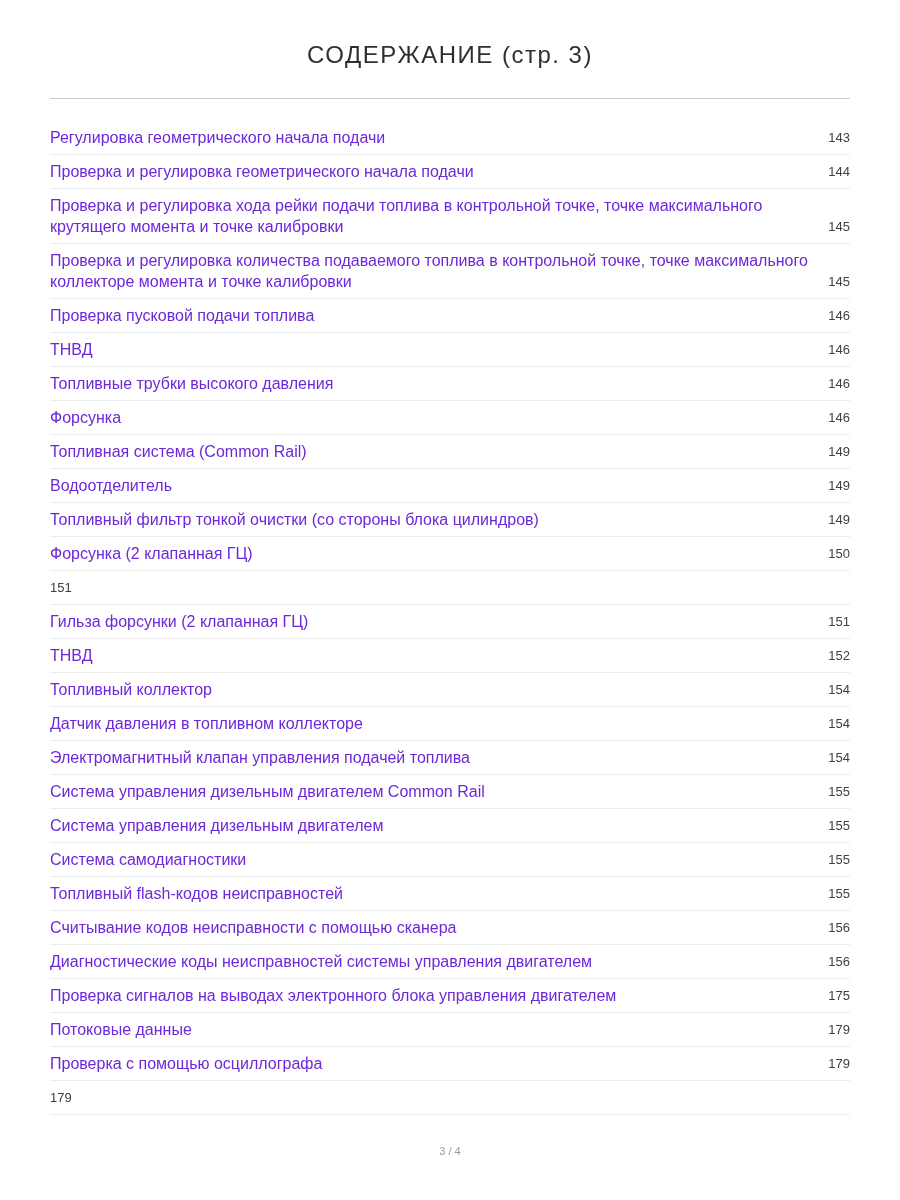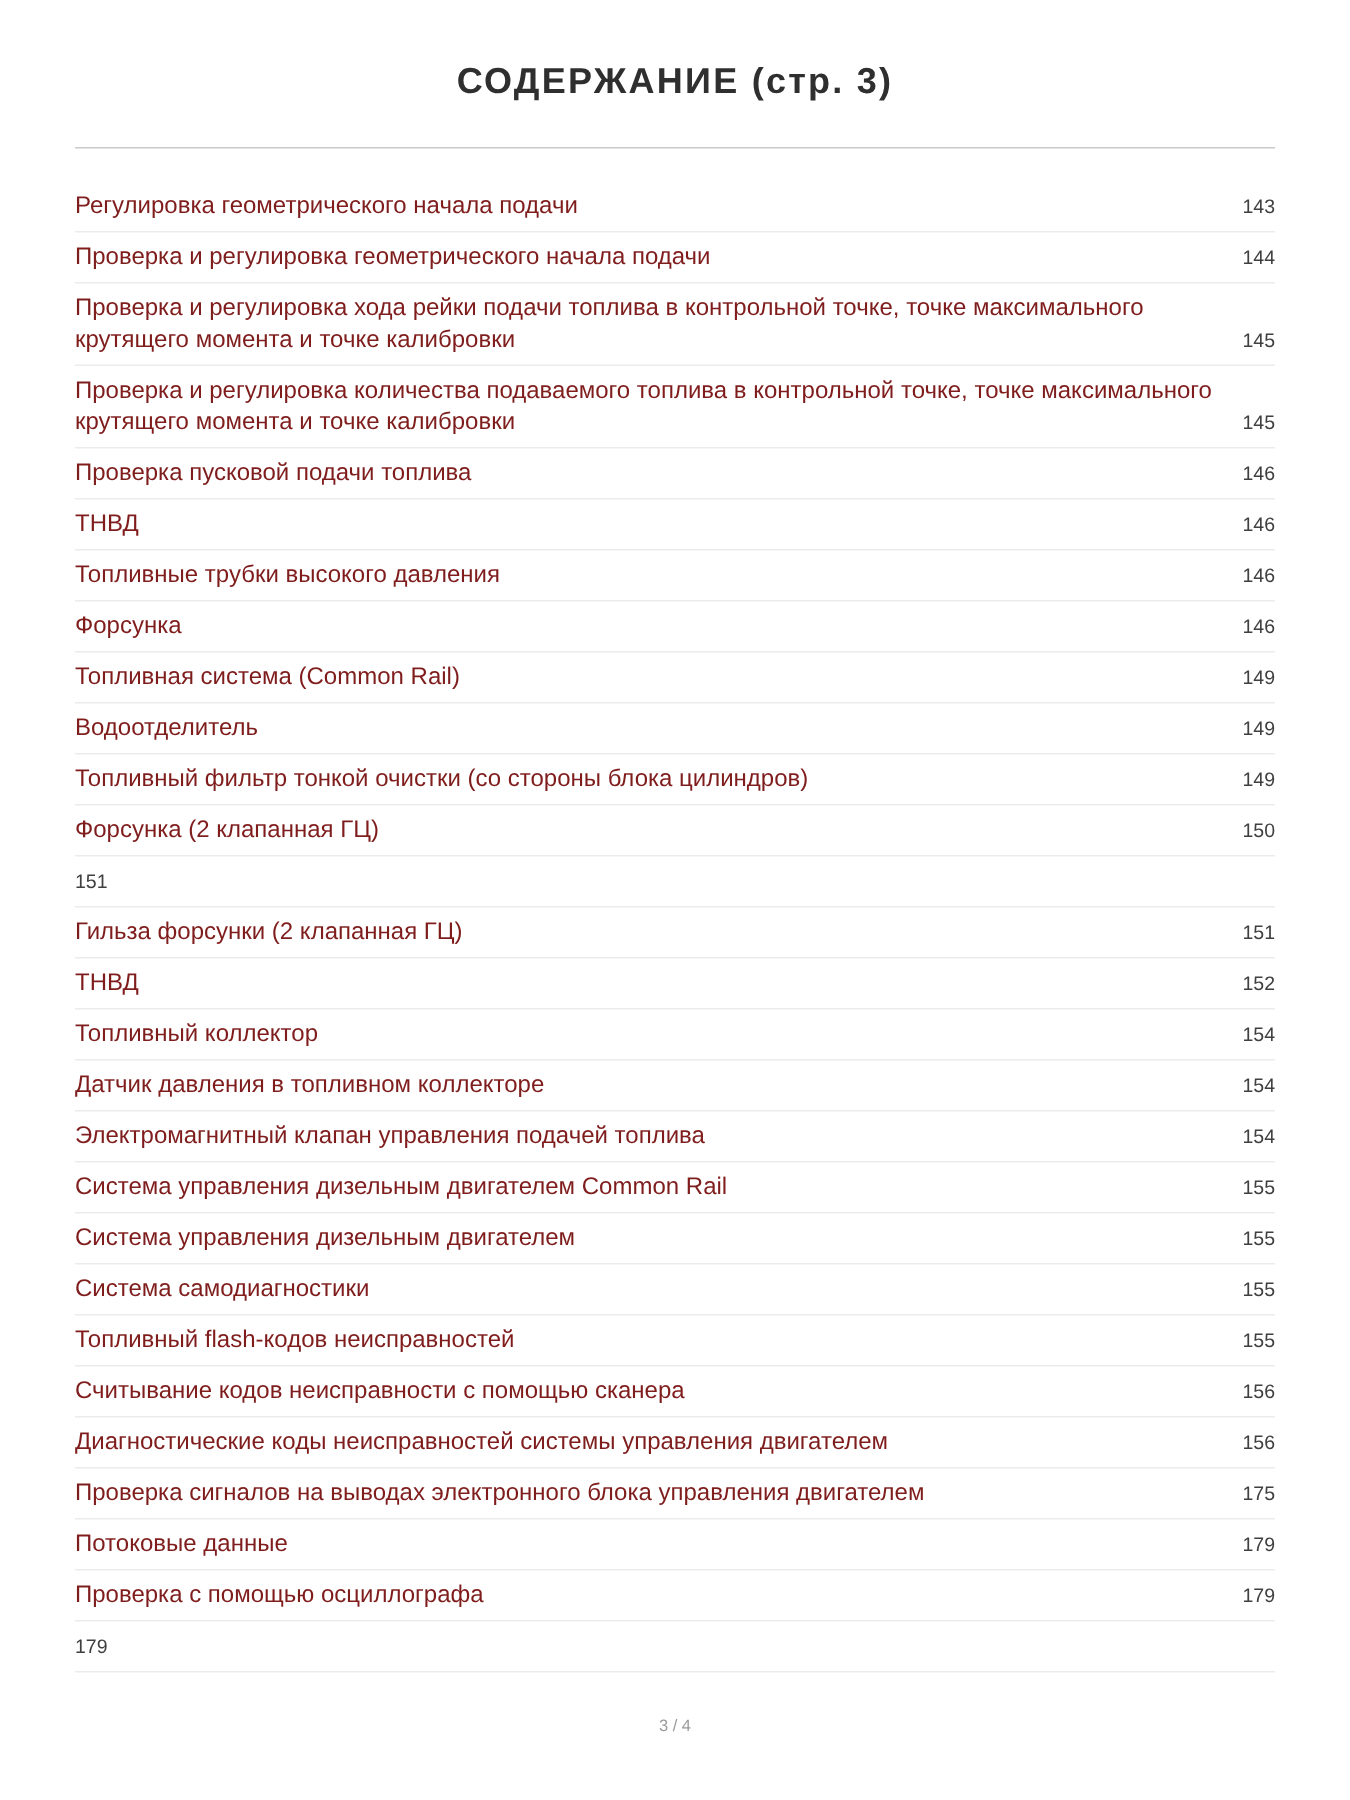--- a/index.html
+++ b/index.html
@@ -16,21 +16,21 @@
     box-sizing: border-box;
     padding: 0 50px;
     overflow: hidden;
   }
   .title {
     margin: 0;
     padding-top: 40px;
     text-align: center;
     font-size: 24px;
     line-height: 29px;
-    font-weight: bold;
+    font-weight: normal;
     letter-spacing: 1.5px;
     color: #2f2f2f;
   }
   .title-divider {
     height: 0;
     border: none;
     border-top: 1px solid #c9c9c9;
     margin: 29px 0 0 0;
   }
   .toc-list {
@@ -40,21 +40,21 @@
     display: flex;
     justify-content: space-between;
     align-items: flex-end;
     padding: 6px 0;
     border-bottom: 1px solid #ececec;
     cursor: pointer;
   }
   .toc-label {
     font-size: 16px;
     line-height: 21px;
-    color: #7f1d1d;
+    color: #6d28d9;
     padding-right: 18px;
   }
   .toc-page {
     font-size: 13px;
     line-height: 21px;
     color: #404040;
     white-space: nowrap;
     flex-shrink: 0;
   }
   .footer {
@@ -81,21 +81,21 @@
     <span class="toc-label">Проверка и регулировка геометрического начала подачи</span>
     <span class="toc-page">144</span>
   </div>
 
   <div class="toc-row">
     <span class="toc-label">Проверка и регулировка хода рейки подачи топлива в контрольной точке, точке максимального крутящего момента и точке калибровки</span>
     <span class="toc-page">145</span>
   </div>
 
   <div class="toc-row">
-    <span class="toc-label">Проверка и регулировка количества подаваемого топлива в контрольной точке, точке максимального крутящего момента и точке калибровки</span>
+    <span class="toc-label">Проверка и регулировка количества подаваемого топлива в контрольной точке, точке максимального коллекторе момента и точке калибровки</span>
     <span class="toc-page">145</span>
   </div>
 
   <div class="toc-row">
     <span class="toc-label">Проверка пусковой подачи топлива</span>
     <span class="toc-page">146</span>
   </div>
 
   <div class="toc-row">
     <span class="toc-label">ТНВД</span>

